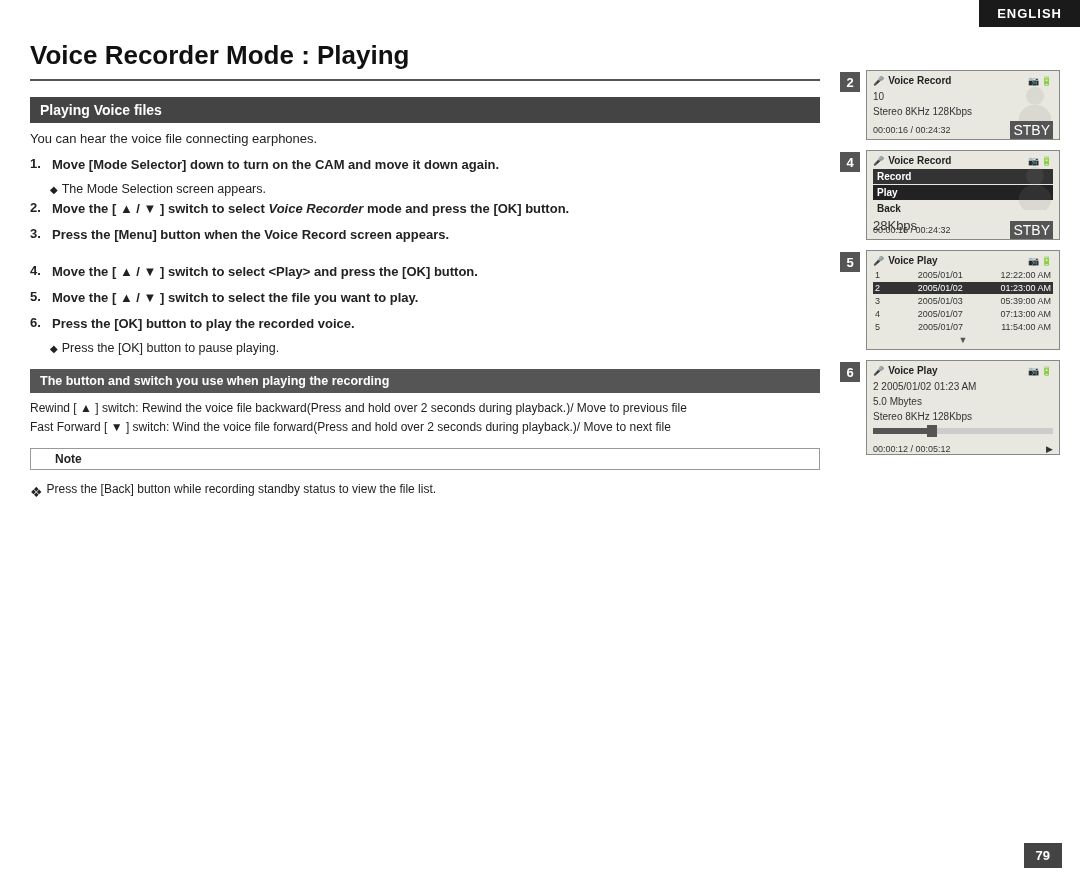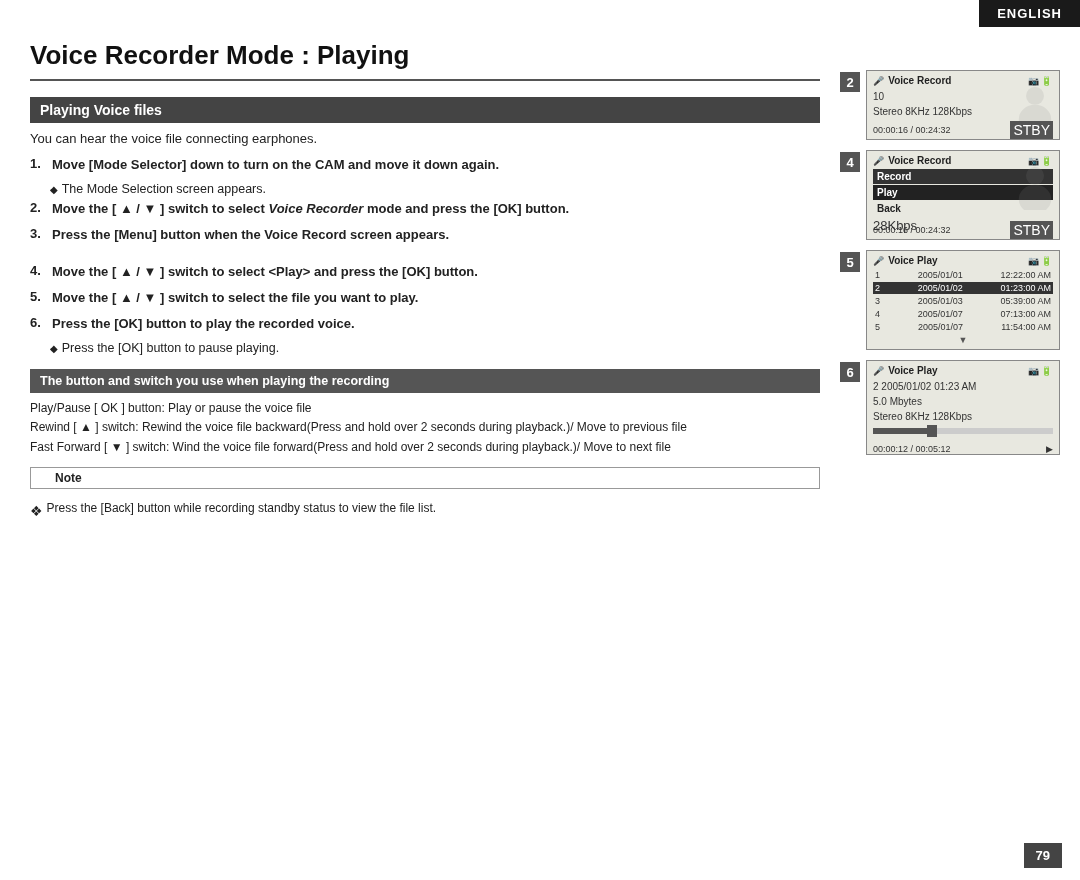--- a/index.html
+++ b/index.html
@@ -404,21 +404,20 @@
       </span>
     </div>
     <div class="sub-note">
       <span class="diamond">◆</span>
       <span>Press the [OK] button to pause playing.</span>
     </div>
 
     <div class="tip-box">The button and switch you use when playing the recording</div>
 
     <div class="tip-content">
-      <div>Play/Pause [ OK ] button: Play or pause the voice file</div>
       <div>Rewind [ ▲ ] switch: Rewind the voice file backward(Press and hold over 2 seconds during playback.)/ Move to previous file</div>
       <div>Fast Forward [ ▼ ] switch: Wind the voice file forward(Press and hold over 2 seconds during playback.)/ Move to next file</div>
     </div>
 
     <div class="note-box">Note</div>
 
     <div class="footer-note">
       <span class="diamond">❖</span>
       <span>Press the [Back] button while recording standby status to view the file list.</span>
     </div>

